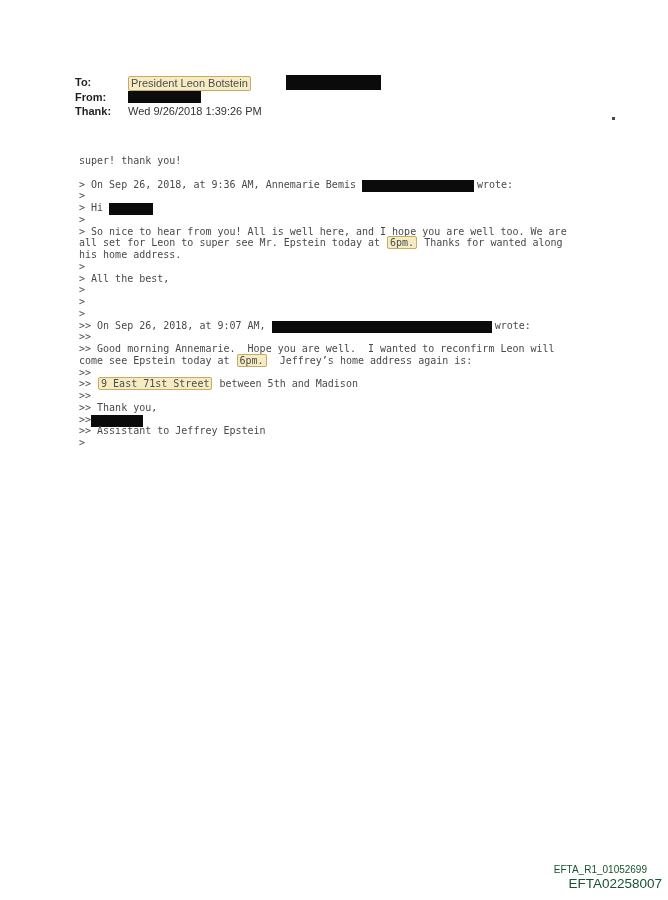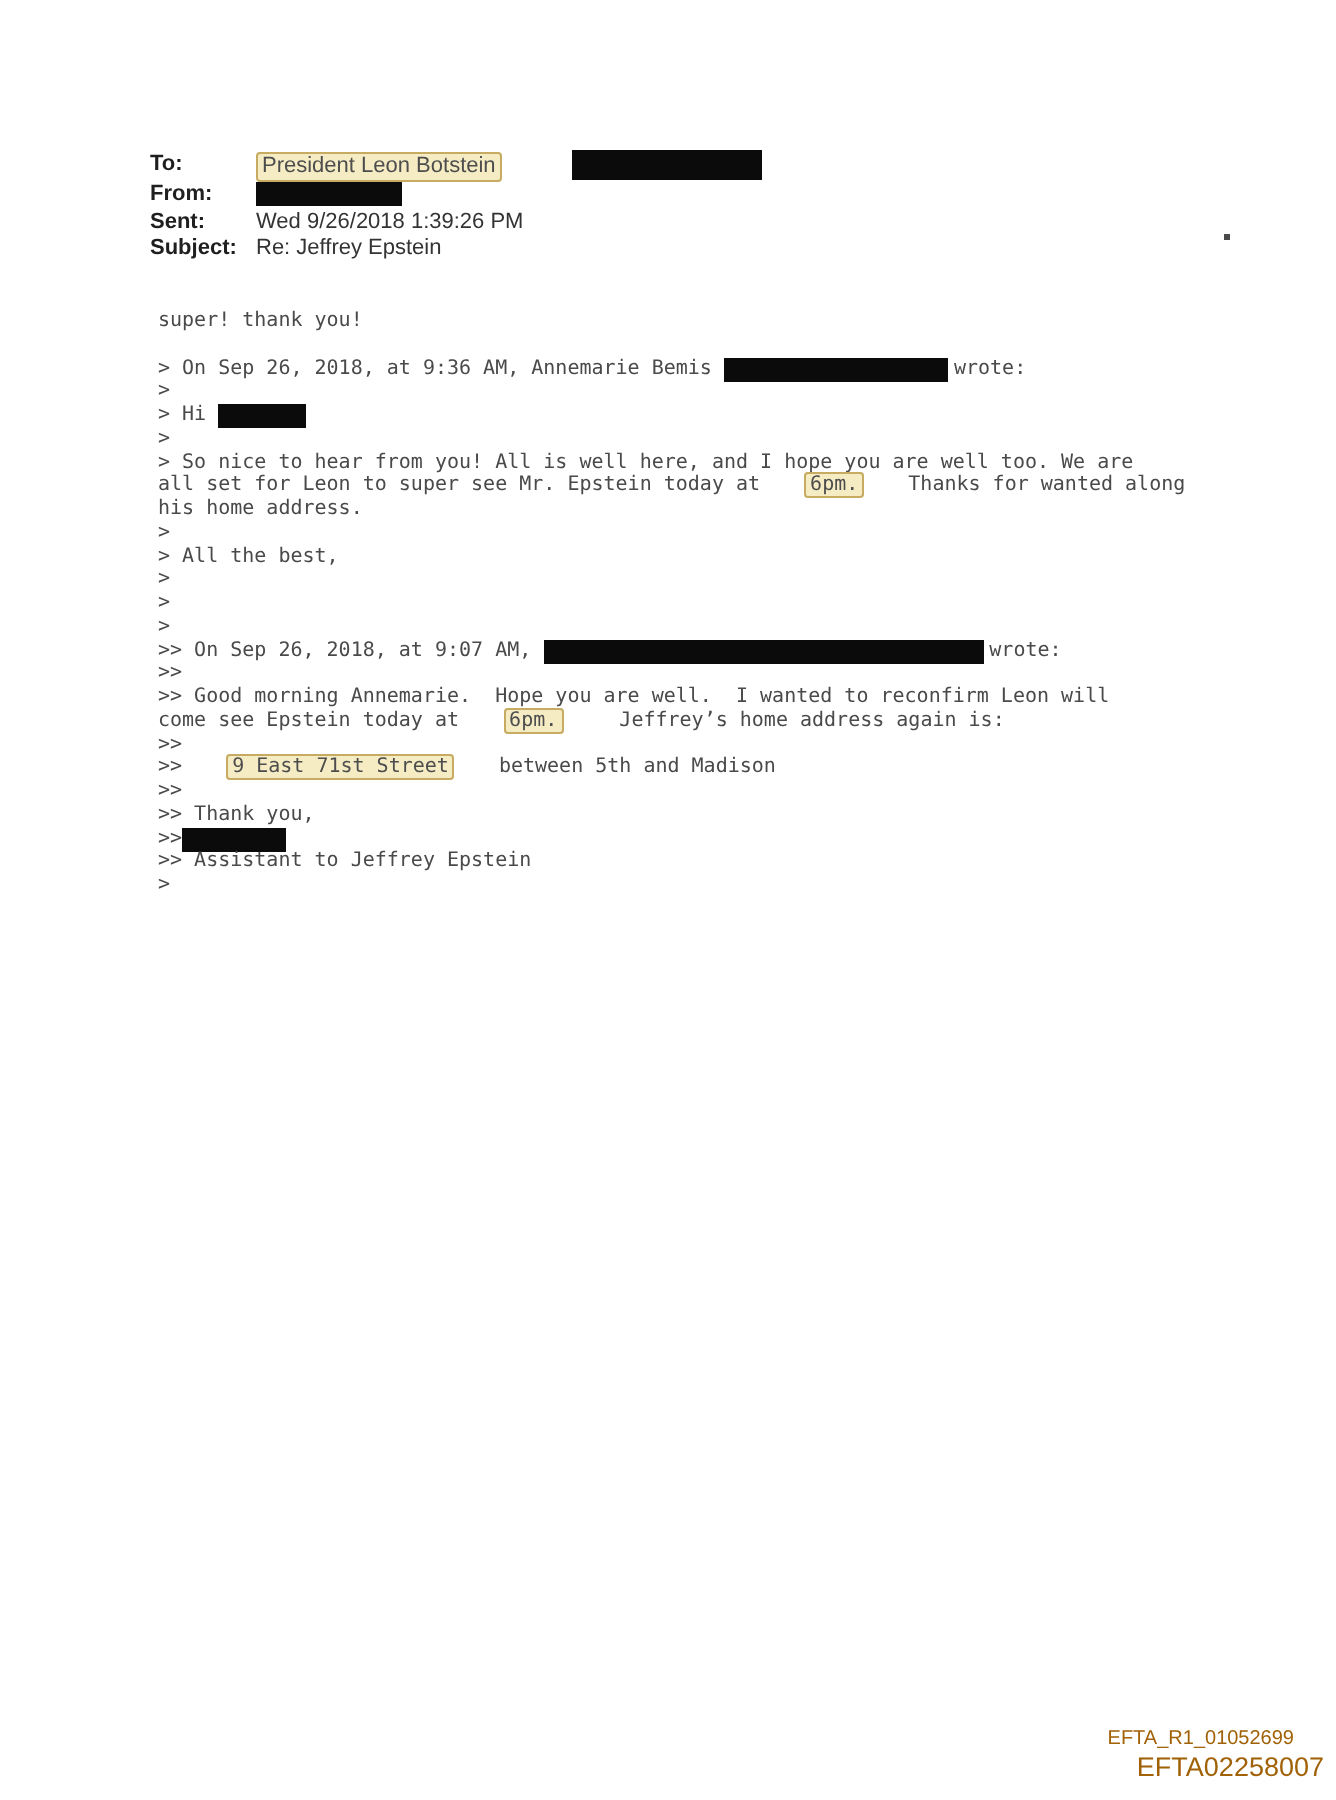--- a/index.html
+++ b/index.html
@@ -30,29 +30,29 @@
   .redact{background:var(--redaction);display:inline-block;}
   .redact-to{width:95px;height:15px;margin-top:-1px;}
   .redact-from{width:73px;height:12px;}
   
   .email-body{
     position:absolute;left:79px;top:155px;width:560px;
     font-family:"DejaVu Sans Mono",monospace;
     font-size:10px;line-height:11.75px;color:var(--body-text);
   }
   .line{white-space:pre;min-height:11.75px;}
-  .line .hl{font-family:inherit;margin:0 16px;}
+  .line .hl{font-family:inherit;margin:0 1px;}
   .redact-inline{
     background:var(--redaction);display:inline-block;
     height:12px;vertical-align:middle;margin-bottom:-2px;margin-right:3px;
   }
   
   .scan-dot{position:absolute;left:612px;top:117px;width:3px;height:3px;background:#4a4a4a;}
   
-  .footer{position:absolute;right:6px;bottom:9px;text-align:right;color:#a16207;}
+  .footer{position:absolute;right:6px;bottom:9px;text-align:right;color:#14532d;}
   .bates-small{font-size:10px;line-height:12px;margin-right:15px;}
   .bates-large{font-size:13.5px;line-height:15px;}
 </style>
 </head>
 <body>
 
 <div class="page">
 
   <div class="scan-dot"></div>
 
@@ -64,26 +64,22 @@
         <span class="redact redact-to"></span>
       </span>
     </div>
     <div class="hrow">
       <span class="hlabel">From:</span>
       <span class="hvalue">
         <span class="redact redact-from"></span>
       </span>
     </div>
     <div class="hrow">
-      <span class="hlabel">Sent:</span>
+      <span class="hlabel">Thank:</span>
       <span class="hvalue">Wed 9/26/2018 1:39:26 PM</span>
-    </div>
-    <div class="hrow">
-      <span class="hlabel">Subject:</span>
-      <span class="hvalue">Re: Jeffrey Epstein</span>
     </div>
   </div>
 
   <div class="email-body" id="email-body">
       <div class="line"><span>super! thank you!</span></div>
       <div class="line"></div>
       <div class="line"><span>&gt; On Sep 26, 2018, at 9:36 AM, Annemarie Bemis </span><span class="redact-inline" style="width: 112px;"></span><span>wrote:</span></div>
       <div class="line"><span>&gt;</span></div>
       <div class="line"><span>&gt; Hi </span><span class="redact-inline" style="width: 44px;"></span></div>
       <div class="line"><span>&gt;</span></div>

